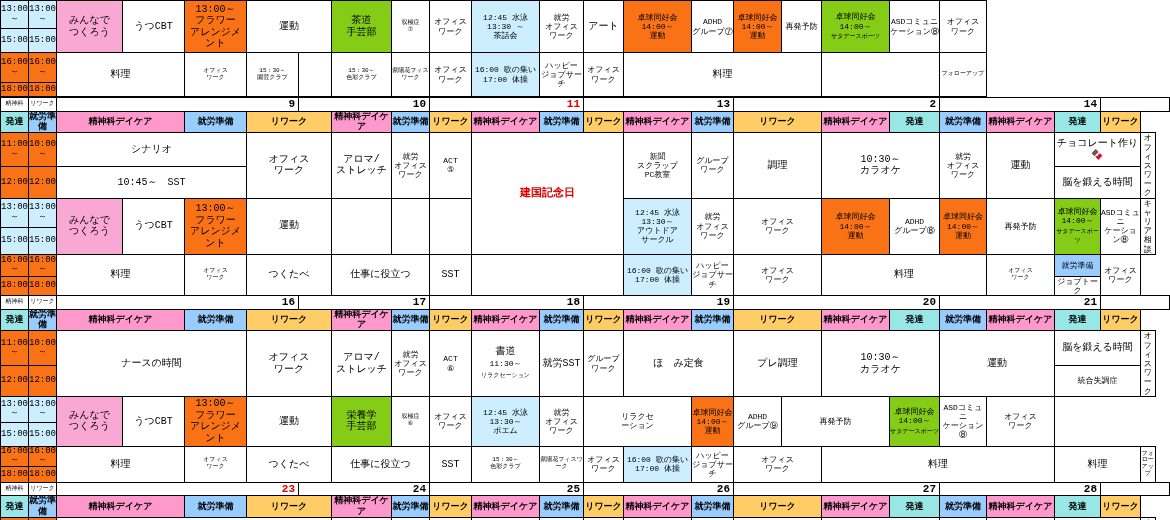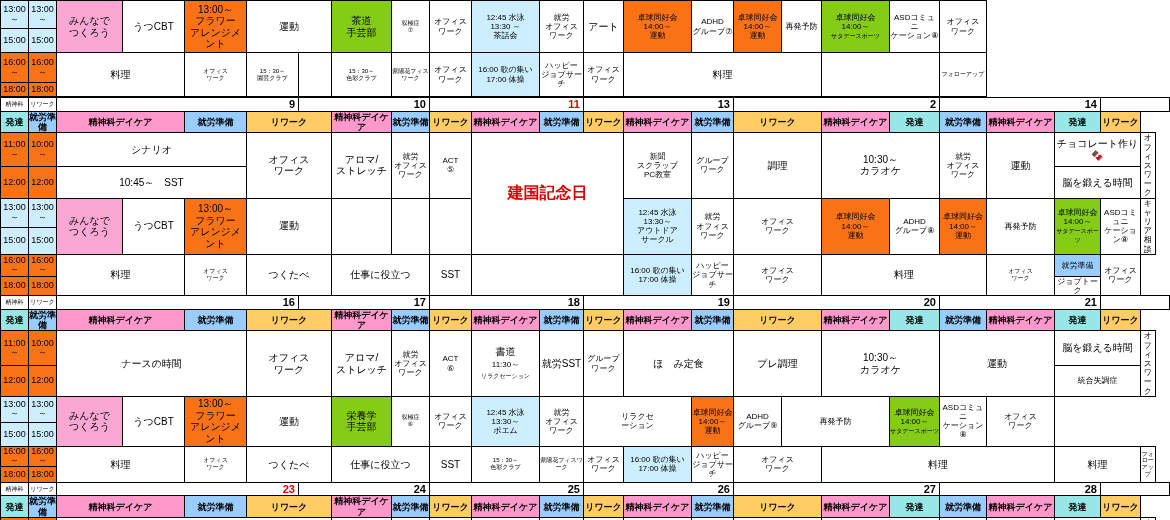--- a/index.html
+++ b/index.html
@@ -1,22 +1,22 @@
 <!DOCTYPE html>
 <html><head>
 <meta charset="utf-8">
 <style>
   html,body{margin:0;padding:0;background:#fff;}
   body{font-family:"Liberation Sans","DejaVu Sans",sans-serif;}
-  #sheet{position:relative;width:1170px;height:520px;overflow:hidden;}
+  #sheet{position:relative;width:1170px;height:520px;overflow:hidden;font-family:Liberation Mono, monospace;}
   table{border-collapse:collapse;table-layout:fixed;width:1170px;}
   td{border:1px solid #000;font-size:10px;line-height:1.15;text-align:center;vertical-align:middle;padding:0;overflow:hidden;}
   .xtiny{font-size:6px;}
   .small{font-size:8px;}
-  .med{font-size:16px;}
+  .med{font-size:11px;}
   .time{font-size:9px;line-height:1.05;}
   
   .c-psy{background:#ff99cc;}      
   .c-work{background:#99ccff;}     
   .c-re{background:#ffcc66;}       
   .c-dev{background:#99e6e6;}
   .hdr{font-size:9px;font-weight:bold;}
   .daynum{font-weight:bold;font-size:11px;text-align:right;padding-right:3px;background:#fff;}
   .daynum.red{color:#d00;}
   .y{background:#f97316;}

